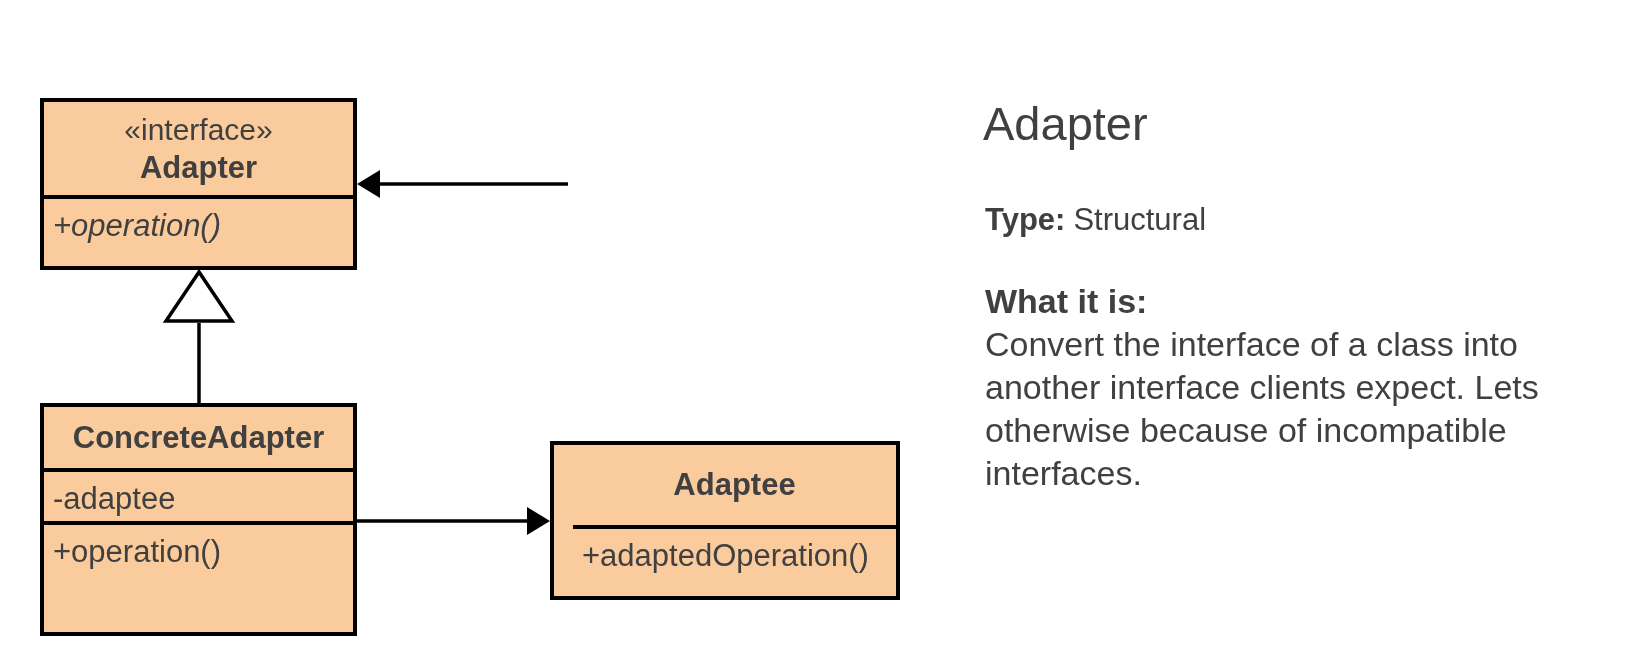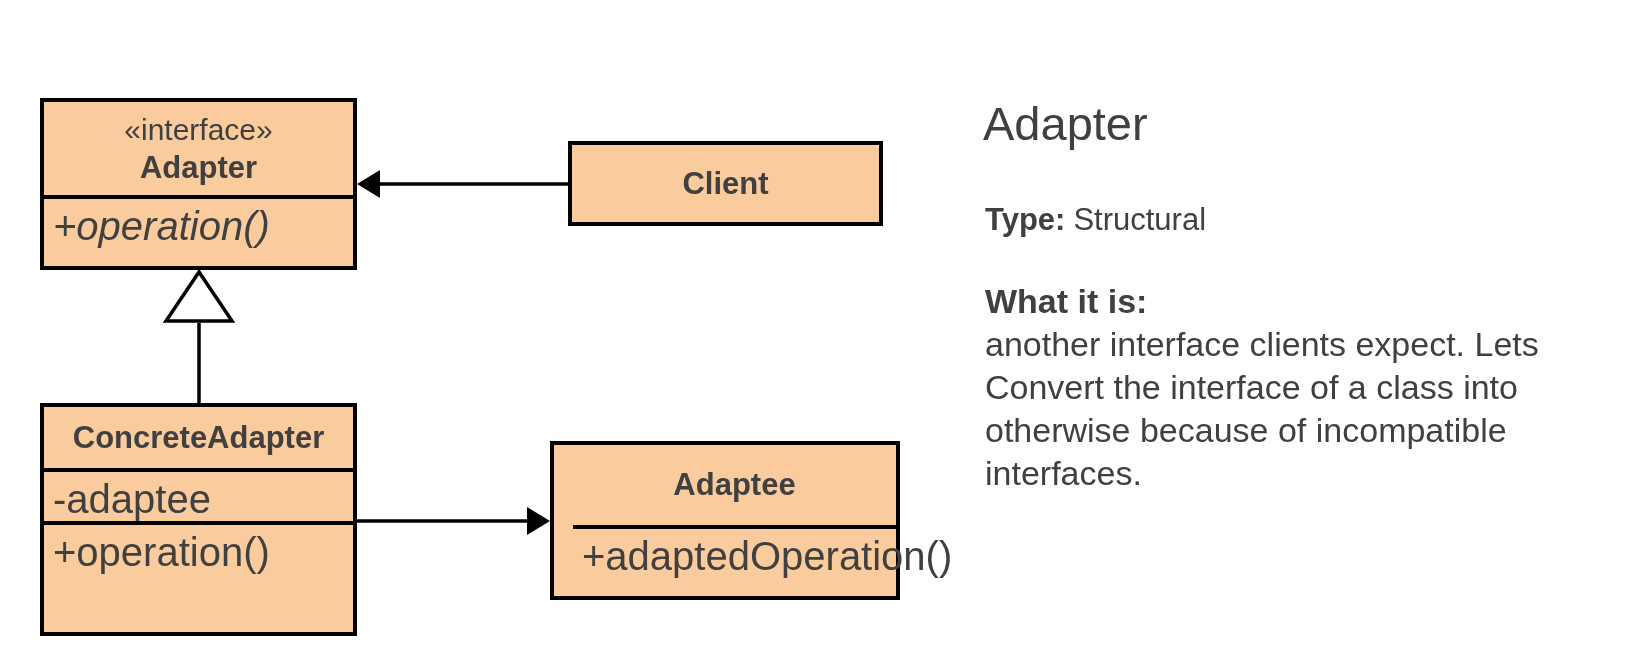--- a/index.html
+++ b/index.html
@@ -28,21 +28,21 @@
   .hdr {
     display: flex;
     flex-direction: column;
     align-items: center;
     justify-content: center;
     text-align: center;
   }
   .stereotype { font-weight: normal; font-size: 30px; line-height: 38px; }
   .class-name { font-weight: bold; font-size: 31px; line-height: 38px; }
   .member {
-    font-size: 40px;
+    font-size: 31px;
     line-height: 36px;
     padding: 9px 6px 0 9px;
     white-space: nowrap;
   }
   .abstract { font-style: italic; }
 
   #box-interface { left: 40px;  top: 50px;  width: 317px; height: 172px; }
   #box-interface .hdr { height: 93px; }
   #box-client    { left: 568px; top: 93px;  width: 315px; height: 85px; }
   #box-client .hdr { height: 100%; }
@@ -109,25 +109,20 @@
   <div class="class-box" id="box-interface">
     <div class="sec hdr">
       <div class="stereotype">«interface»</div>
       <div class="class-name">Adapter</div>
     </div>
     <div class="sec ops">
       <div class="member abstract">+operation()</div>
     </div>
   </div>
 
-  <div class="class-box" id="box-client">
-    <div class="sec hdr">
-      <div class="class-name">Client</div>
-    </div>
-  </div>
 
   <div class="class-box" id="box-concrete">
     <div class="sec hdr">
       <div class="class-name">ConcreteAdapter</div>
     </div>
     <div class="sec attrs">
       <div class="member">-adaptee</div>
     </div>
     <div class="sec ops">
       <div class="member">+operation()</div>
@@ -144,19 +139,19 @@
   </div>
 
   <h1 class="pattern-title">Adapter</h1>
 
   <div class="type-line">
     <span class="type-label">Type:</span><span class="type-value">Structural</span>
   </div>
 
   <div class="what-block">
     <div class="what-heading">What it is:</div>
+    <div>Convert the interface of a class into</div>
     <div>another interface clients expect. Lets</div>
-    <div>Convert the interface of a class into</div>
     <div>otherwise because of incompatible</div>
     <div>interfaces.</div>
   </div>
 
 </div>
 
 </body></html>

